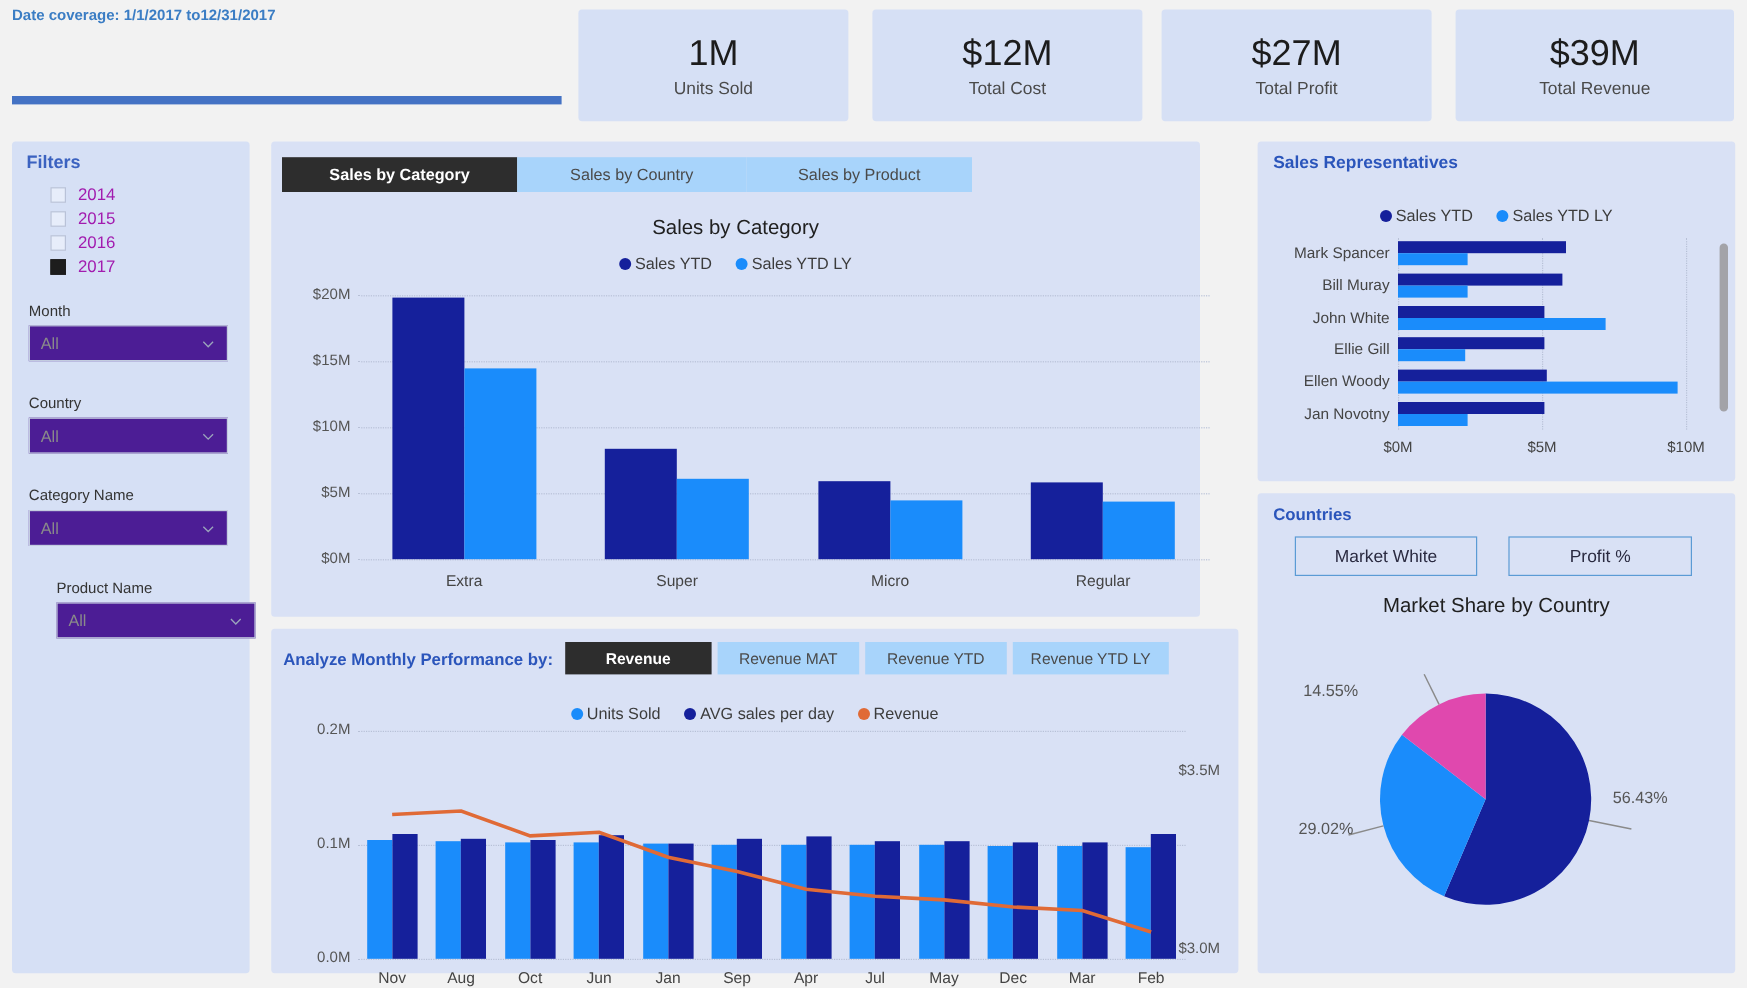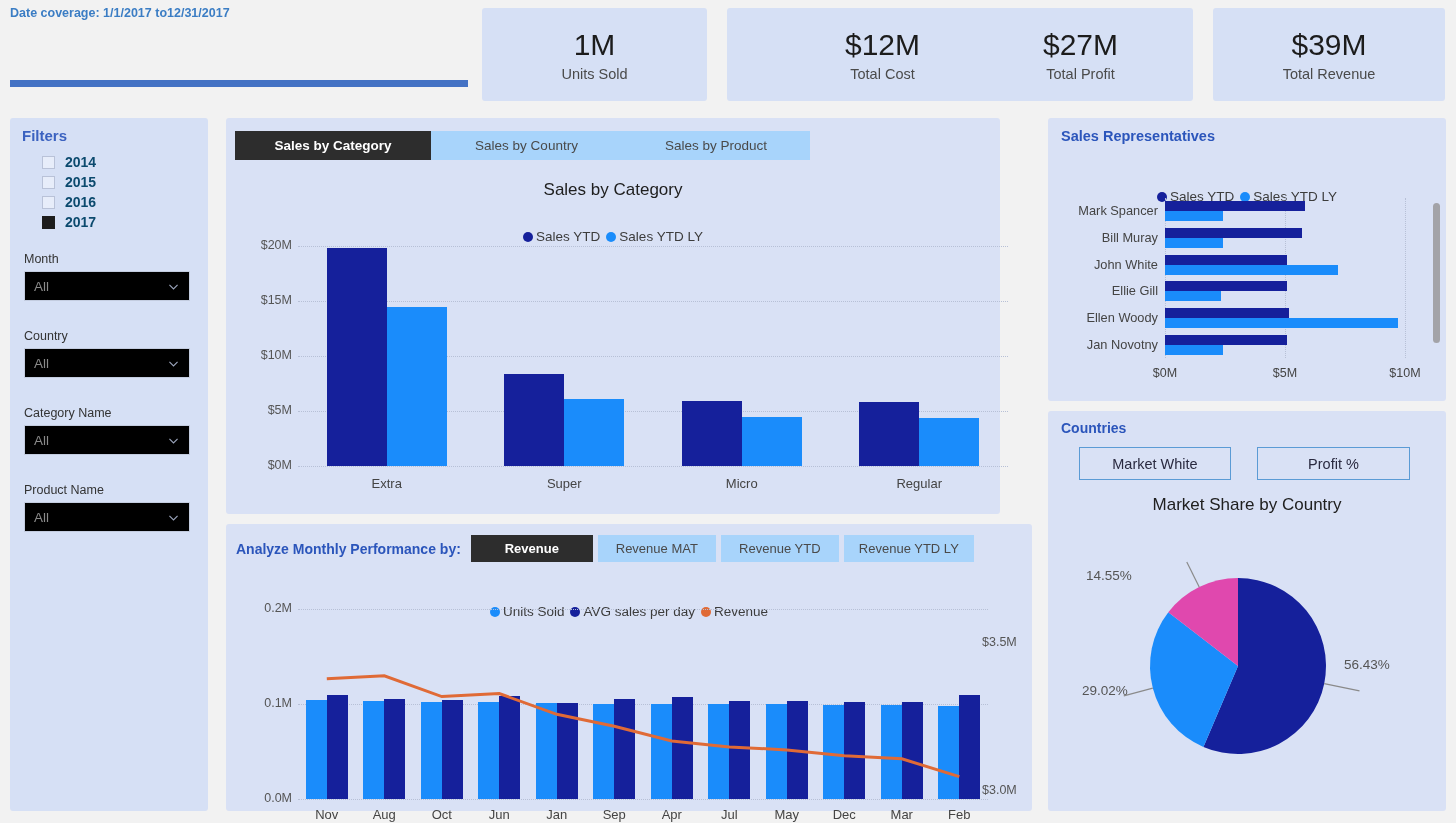--- a/index.html
+++ b/index.html
@@ -23,35 +23,35 @@
        display:flex;flex-direction:column;align-items:center;justify-content:center;}
   .kpi-value{font-size:30px;color:#1c1c1c;font-weight:400;line-height:34px;}
   .kpi-label{font-size:14.5px;color:#4a4a4a;margin-top:4px;}
 
   
   #sidebar{position:absolute;left:10px;top:118px;width:198px;height:693px;background:#d6e0f5;}
   #filters-title{font-size:15px;color:#3b62c0;font-weight:bold;margin:9px 0 0 12px;}
   .year-row{display:flex;align-items:center;margin:4px 0 0 32px;}
   .cbox{width:13px;height:13px;border:1px solid #b9c2d8;background:#e7edfa;box-sizing:border-box;}
   .cbox.checked{background:#1d1d1d;border-color:#1d1d1d;}
-  .year-label{font-size:14px;color:#0c4a6e;margin-left:10px;font-weight:bold;}
+  .year-label{font-size:14px;color:#a21caf;margin-left:10px;}
   .flabel{font-size:12.5px;color:#333;margin:0 0 5px 14px;}
-  .fselect{margin-left:14px;width:166px;height:30px;background:#000000;border:1px solid #c3ccdf;
+  .fselect{margin-left:14px;width:166px;height:30px;background:#4c1d95;border:1px solid #c3ccdf;
            box-sizing:border-box;display:flex;align-items:center;justify-content:space-between;padding:0 9px;}
   .fselect span{font-size:13.5px;color:#8a8a8a;}
   .chev{width:13px;height:13px;}
 
   
   #cat-panel{position:absolute;left:226px;top:118px;width:730px;height:396px;padding-left:44px;}
   .tabbar{position:absolute;top:13px;display:flex;}
   .tab{height:29px;display:flex;align-items:center;justify-content:center;font-size:13.5px;}
   .tab.active{background:#2d2d2d;color:#fff;font-weight:bold;}
   .tab.idle{background:#a8d4fb;color:#4a4a4a;}
   .chart-title{text-align:center;font-size:17px;color:#202020;}
-  .legend{display:flex;justify-content:center;gap:6px;margin-top:23px;}
+  .legend{display:flex;justify-content:center;gap:20px;margin-top:6px;}
   .leg-item{display:flex;align-items:center;font-size:13.5px;color:#3c3c3c;}
   .dot{width:10px;height:10px;border-radius:50%;margin-right:3px;display:inline-block;}
 
   .grid-line{position:absolute;left:0;right:0;height:0;border-top:1px dotted #b7c0d6;}
   .ytick{position:absolute;font-size:12.5px;color:#555;text-align:right;}
   .bar{position:absolute;bottom:0;}
   .xtick{position:absolute;font-size:13px;color:#444;text-align:center;}
 
   
   #mon-panel{position:absolute;left:226px;top:524px;width:806px;height:287px;}
@@ -82,21 +82,21 @@
 <div id="header">
   <div id="title-block">
     <div id="dash-sub">Date coverage: 1/1/2017 to12/31/2017</div>
   </div>
   <div id="title-rule"></div>
   <div id="kpi-row">
       <div class="kpi" style="left:482px;width:225px;">
         <div class="kpi-value">1M</div>
         <div class="kpi-label">Units Sold</div>
       </div>
-      <div class="kpi" style="left:727px;width:225px;padding-left:43px;">
+      <div class="kpi" style="left:727px;width:225px;">
         <div class="kpi-value">$12M</div>
         <div class="kpi-label">Total Cost</div>
       </div>
       <div class="kpi" style="left:968px;width:225px;">
         <div class="kpi-value">$27M</div>
         <div class="kpi-label">Total Profit</div>
       </div>
       <div class="kpi" style="left:1213px;width:232px;">
         <div class="kpi-value">$39M</div>
         <div class="kpi-label">Total Revenue</div>
@@ -145,21 +145,21 @@
       </div>
       <div style="margin-bottom:28px;">
         <div class="flabel">Category Name</div>
         <div class="fselect">
           <span>All</span>
           <svg class="chev" viewBox="0 0 16 16">
             <path d="M3 6 L8 11 L13 6" fill="none" stroke="#9aa4bb" stroke-width="1.4"></path>
           </svg>
         </div>
       </div>
-      <div style="margin-bottom:28px;">
+      <div style="margin-bottom:28px;padding-left:23px;">
         <div class="flabel">Product Name</div>
         <div class="fselect">
           <span>All</span>
           <svg class="chev" viewBox="0 0 16 16">
             <path d="M3 6 L8 11 L13 6" fill="none" stroke="#9aa4bb" stroke-width="1.4"></path>
           </svg>
         </div>
       </div>
     </div>
 </div>

